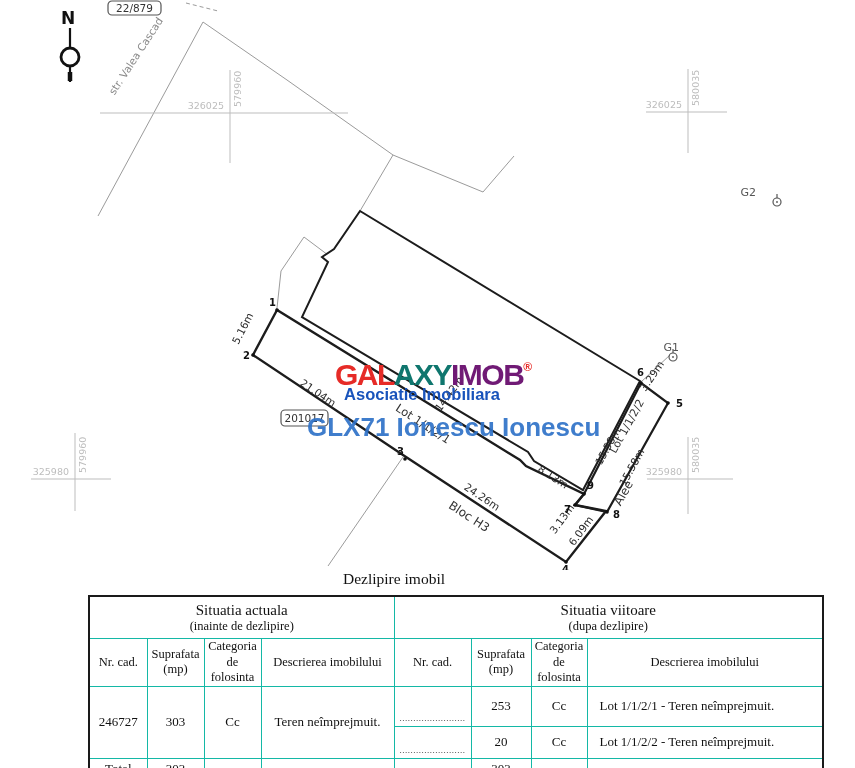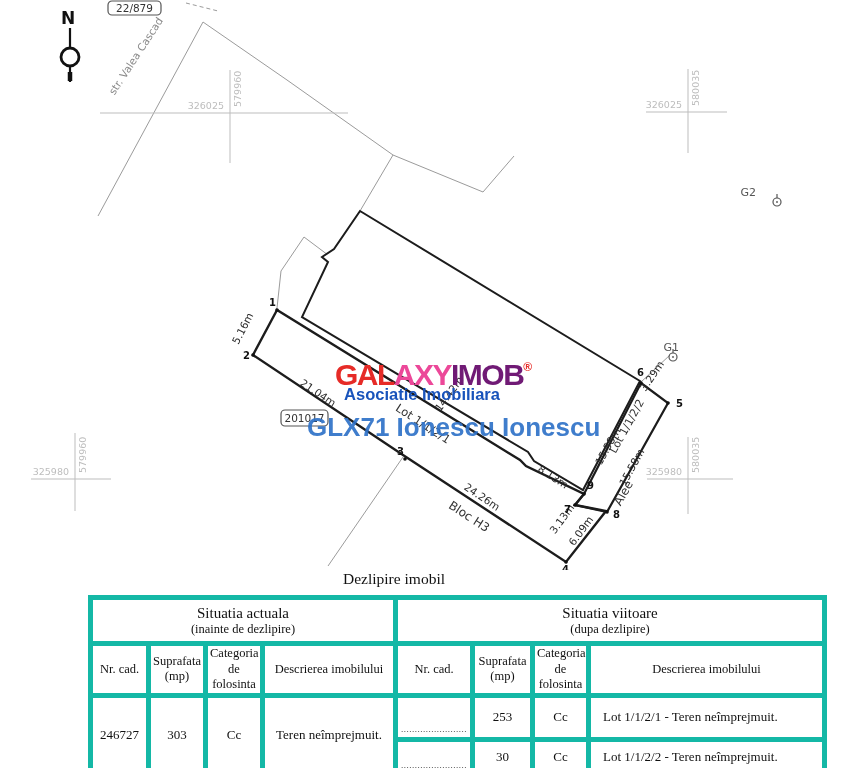--- a/index.html
+++ b/index.html
@@ -15,21 +15,21 @@
   #logo-sub{position:absolute;left:331px;top:386px;width:182px;text-align:center;
             font-weight:800;font-size:16.5px;line-height:1;}
   #agent-line{position:absolute;left:307px;top:414px;font-weight:700;font-size:26px;
               line-height:1;opacity:.92;white-space:nowrap;}
 
   
   #map-title{position:absolute;left:294px;top:570px;width:200px;text-align:center;
              font-family:"Liberation Serif",serif;font-size:15.5px;color:#111;}
   #situ-table{position:absolute;left:88px;top:595px;width:734px;border-collapse:collapse;
               table-layout:fixed;font-family:"Liberation Serif",serif;color:#111;}
-  #situ-table td{border:5px solid #14b8a6;text-align:center;padding:0 2px;overflow:hidden;}
+  #situ-table td{border:1px solid #14b8a6;text-align:center;padding:0 2px;overflow:hidden;}
   #situ-table{border:2px solid #1a1a1a;}
   .sec-title{font-size:15px;}
   .sec-sub{font-size:12.5px;}
   .colhead{font-size:12.5px;line-height:1.25;}
   .row-a td{height:41px;}
   .row-b td{height:42px;}
   .row-c td{height:36px;margin-top:20px;}
   .row-d td{height:28px;}
   .row-e td{height:21px;}
   .body-txt{font-size:13px;}
@@ -115,21 +115,21 @@
       <circle cx="673" cy="357" r="4" fill="none" stroke="#555" stroke-width="1.2"></circle>
       <polyline points="673,349 673,353" fill="none" stroke="#555" stroke-width="1.2"></polyline>
       <circle cx="673" cy="357" r="0.9" fill="#555"></circle>
       <text x="756" y="196" font-size="11" fill="#555" text-anchor="end">G2</text>
       <circle cx="777" cy="202" r="4" fill="none" stroke="#555" stroke-width="1.2"></circle>
       <polyline points="777,194 777,198" fill="none" stroke="#555" stroke-width="1.2"></polyline>
       <circle cx="777" cy="202" r="0.9" fill="#555"></circle>
     </svg>
 </div>
 
-<div id="logo-line"><span style="color: rgb(230, 43, 39);">GAL</span><span style="color: #ec4899;">AXY</span><span style="color: #701a75;">IMOB</span><span class="reg" style="color: rgb(230, 43, 39);">®</span></div>
+<div id="logo-line"><span style="color: rgb(230, 43, 39);">GAL</span><span style="color: #0f766e;">AXY</span><span style="color: #701a75;">IMOB</span><span class="reg" style="color: rgb(230, 43, 39);">®</span></div>
 <div id="logo-sub" style="color: rgb(24, 83, 187); text-align: center;">Asociatie Imobiliara</div>
 <div id="agent-line" style="color: rgb(47, 114, 200);">GLX71 Ionescu Ionescu</div>
 
 <div id="map-title">Dezlipire imobil</div>
 
 <table id="situ-table">
   <colgroup>
     <col style="width:58px">
       <col style="width:57px">
       <col style="width:57px">
@@ -177,21 +177,21 @@
     <td rowspan="2">303</td>
     <td rowspan="2">Cc</td>
     <td rowspan="2">Teren neîmprejmuit.</td>
     <td class="dots-cell">........................</td>
     <td>253</td>
     <td>Cc</td>
     <td class="desc-left">Lot 1/1/2/1 - Teren neîmprejmuit.</td>
   </tr>
   <tr class="row-d body-txt">
     <td class="dots-cell">........................</td>
-    <td>30</td>
+    <td>20</td>
     <td>Cc</td>
     <td class="desc-left">Lot 1/1/2/2 - Teren neîmprejmuit.</td>
   </tr>
   <tr class="row-e body-txt">
     <td>Total</td>
     <td>303</td>
     <td>-</td>
     <td>-</td>
     <td>-</td>
     <td>303</td>

